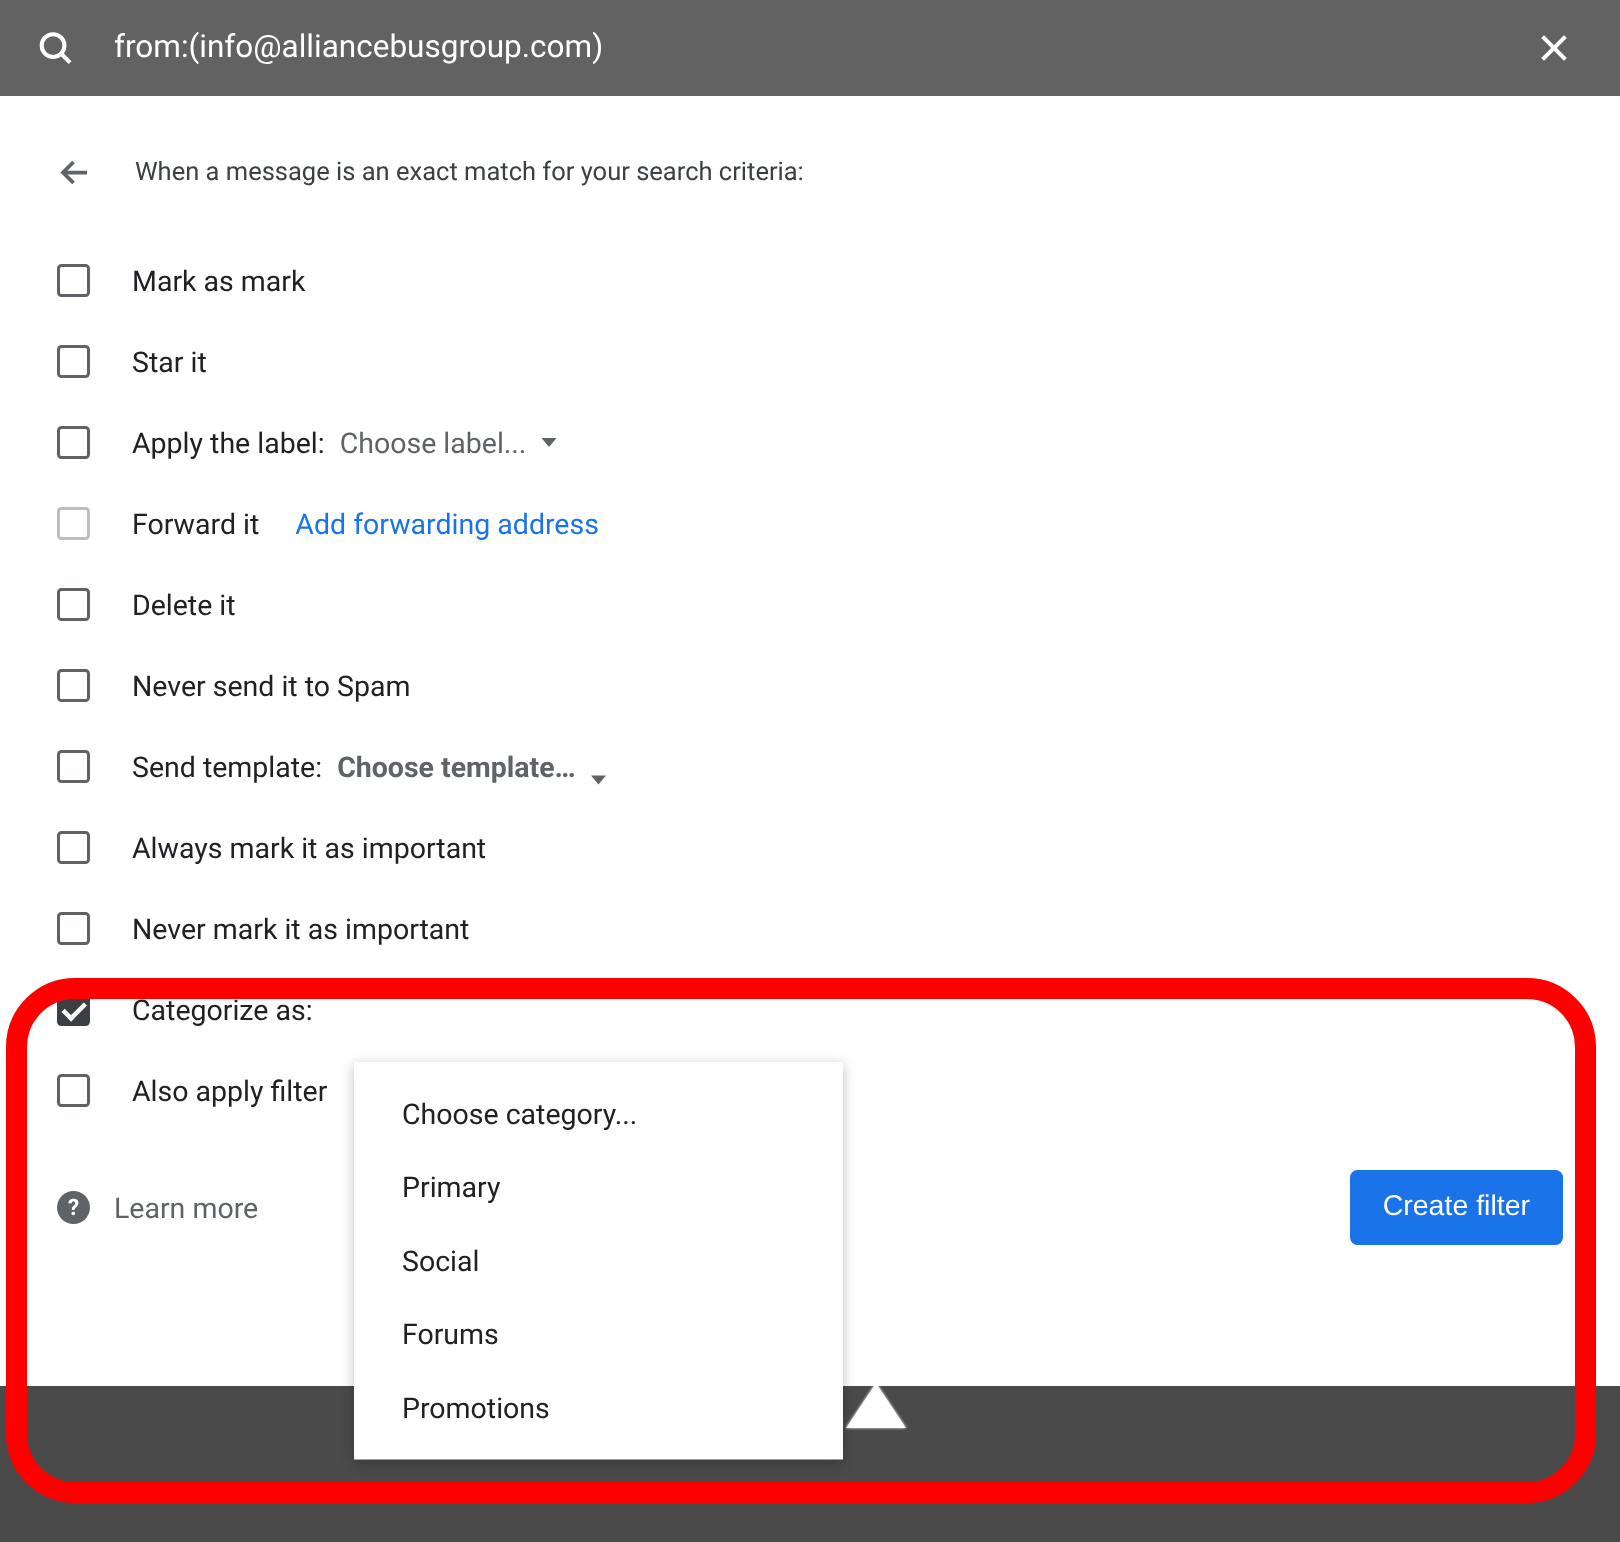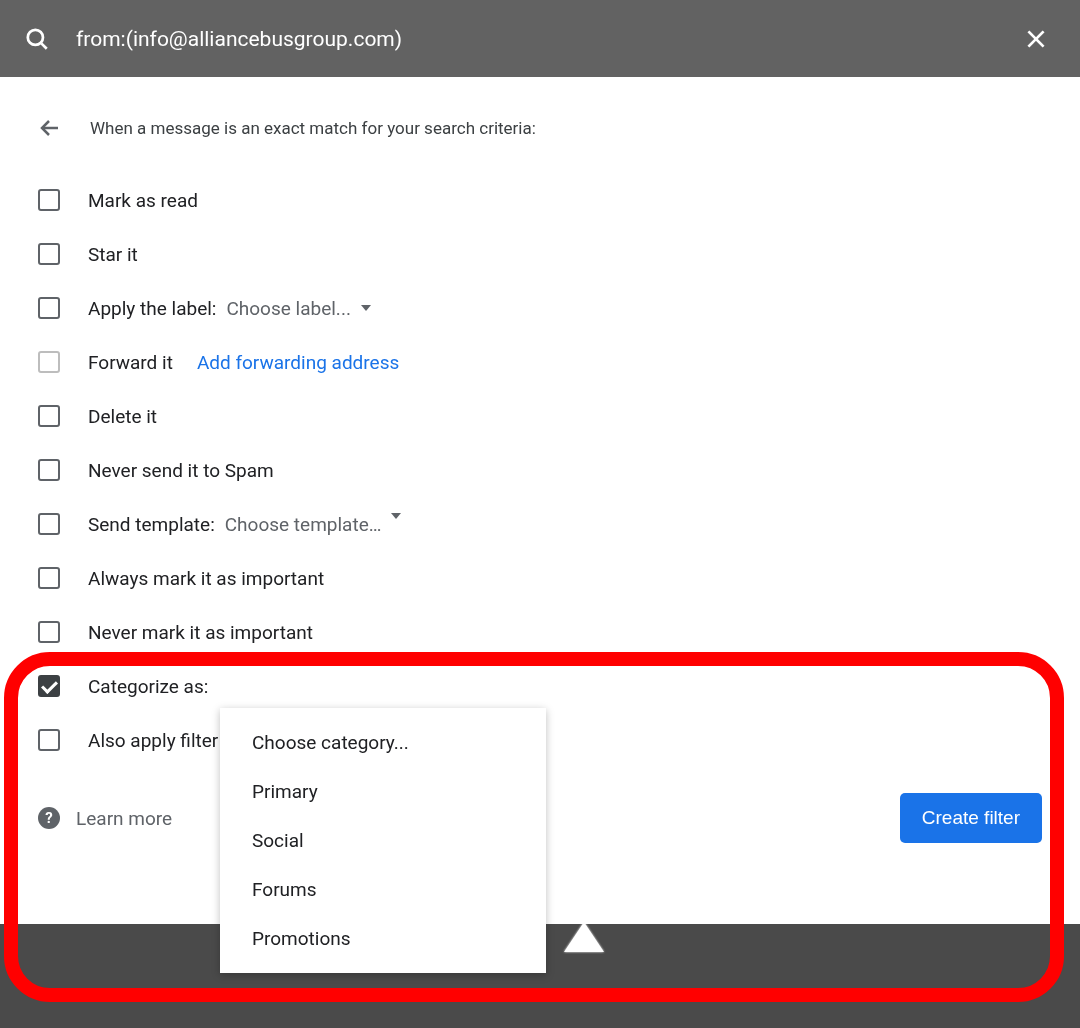--- a/index.html
+++ b/index.html
@@ -8,21 +8,21 @@
     font-size: 18px;
     color: #202124;
     width: 1080px;
     height: 1028px;
     background: #fff;
     overflow: hidden;
     position: relative;
   }
   .search-bar {
     background: #626262;
-    height: 77px;
+    height: 64px;
     display: flex;
     align-items: center;
     padding: 0 24px;
     color: #fff;
     gap: 26px;
   }
   .search-bar .icon { color: #fff; }
   .search-text { flex: 1; font-size: 21px; }
   .close-btn { width: 40px; height: 40px; display: flex; align-items: center; justify-content: center; cursor: pointer; }
   .content {
@@ -98,21 +98,21 @@
   .create-btn {
     background:#1a73e8; color:#fff;
     border:none; border-radius:5px;
     padding:14px 22px;
     font-size:19px;
     cursor:pointer;
     margin-left:44px;
   }
   .popup {
     position:absolute;
-    left: 220px;
+    left: 236px;
     top: 708px;
     width: 326px;
     background:#fff;
     box-shadow: 0 2px 8px rgba(0,0,0,0.25);
     z-index: 10;
     padding: 10px 0;
   }
   .popup .item {
     padding: 13px 32px;
     font-size:19px;
@@ -169,21 +169,21 @@
           <line x1="20" y1="12" x2="4" y2="12"></line>
           <polyline points="11 5 4 12 11 19"></polyline>
         </svg>
     </span>
     <span class="title-text">When a message is an exact match for your search criteria:</span>
   </div>
 
 
   <div class="row">
     <span class="checkbox"></span>
-    <span class="label">Mark as read</span>
+    <span class="label">Mark as mark</span>
   </div>
 
   <div class="row">
     <span class="checkbox"></span>
     <span class="label">Star it</span>
   </div>
 
   <div class="row">
     <span class="checkbox"></span>
     <span class="label">
@@ -210,21 +210,21 @@
 
   <div class="row">
     <span class="checkbox"></span>
     <span class="label">Never send it to Spam</span>
   </div>
 
   <div class="row">
     <span class="checkbox"></span>
     <span class="label">
       <span>Send template:</span>
-      <span style="display:flex;align-items:flex-start;">
+      <span style="display:flex;align-items:flex-end;font-weight:bold;">
         <span class="secondary">Choose template…</span>
         <span class="dropdown-tri"></span>
       </span>
     </span>
   </div>
 
   <div class="row">
     <span class="checkbox"></span>
     <span class="label">Always mark it as important</span>
   </div>

